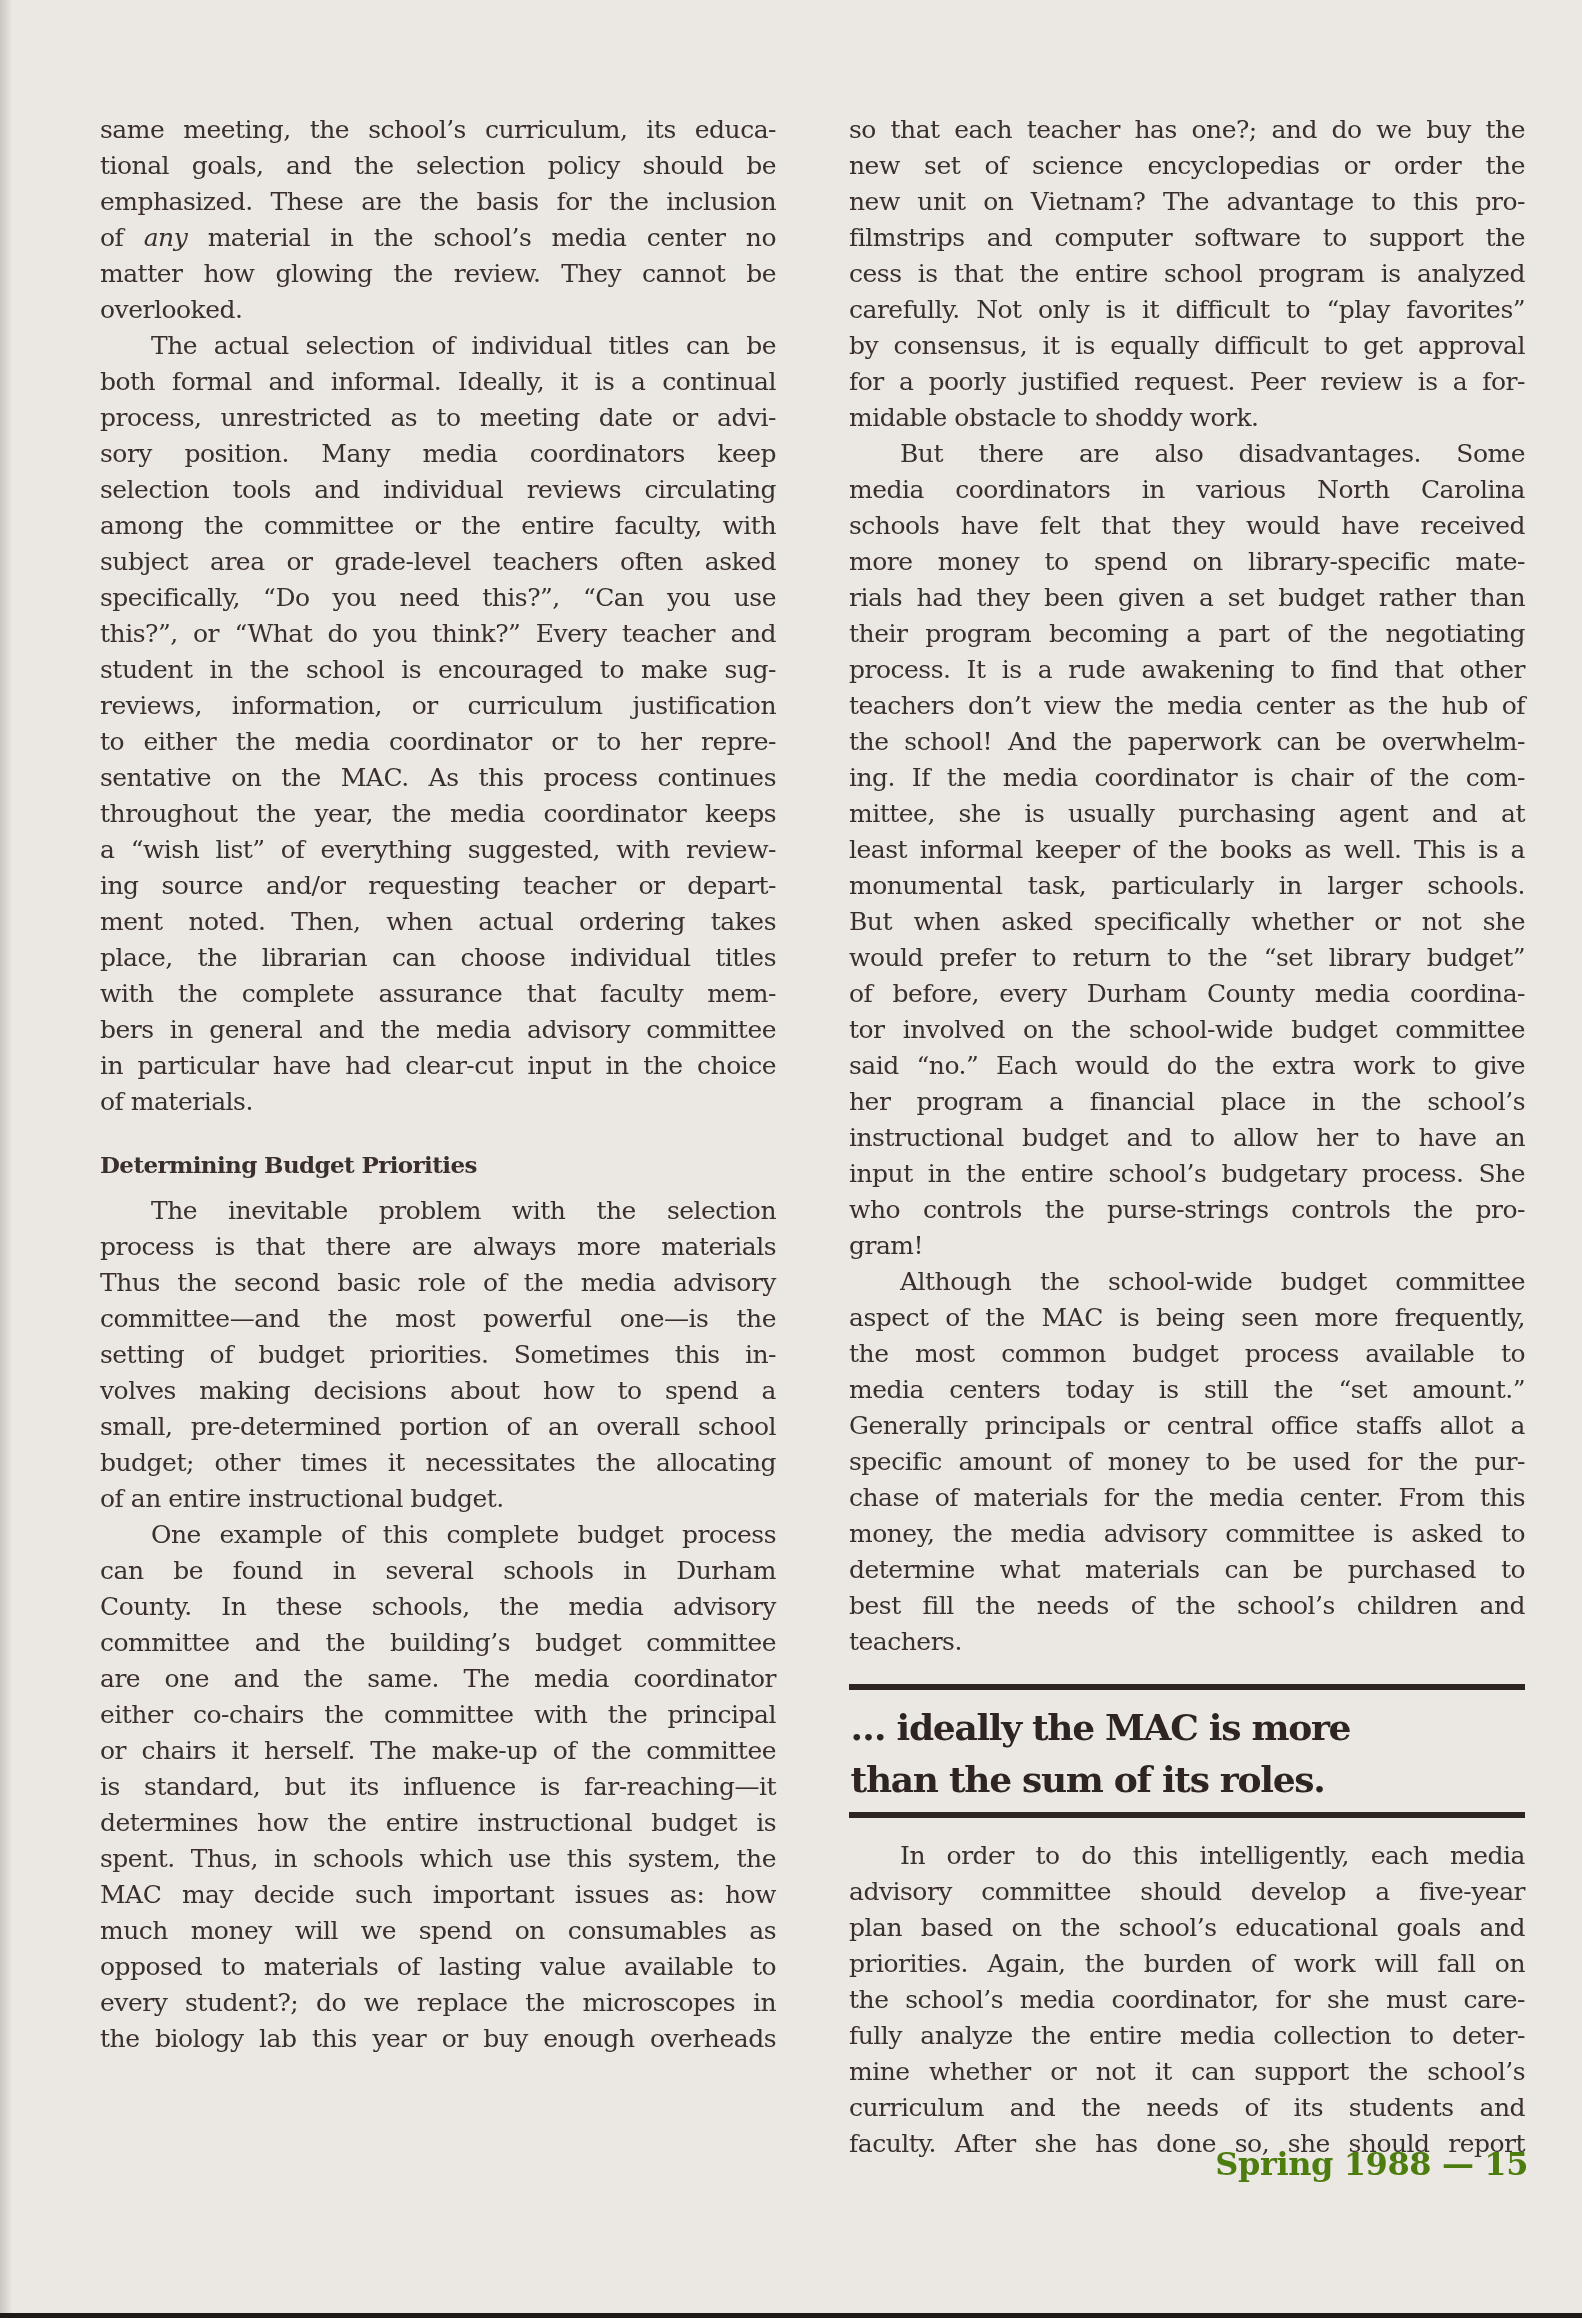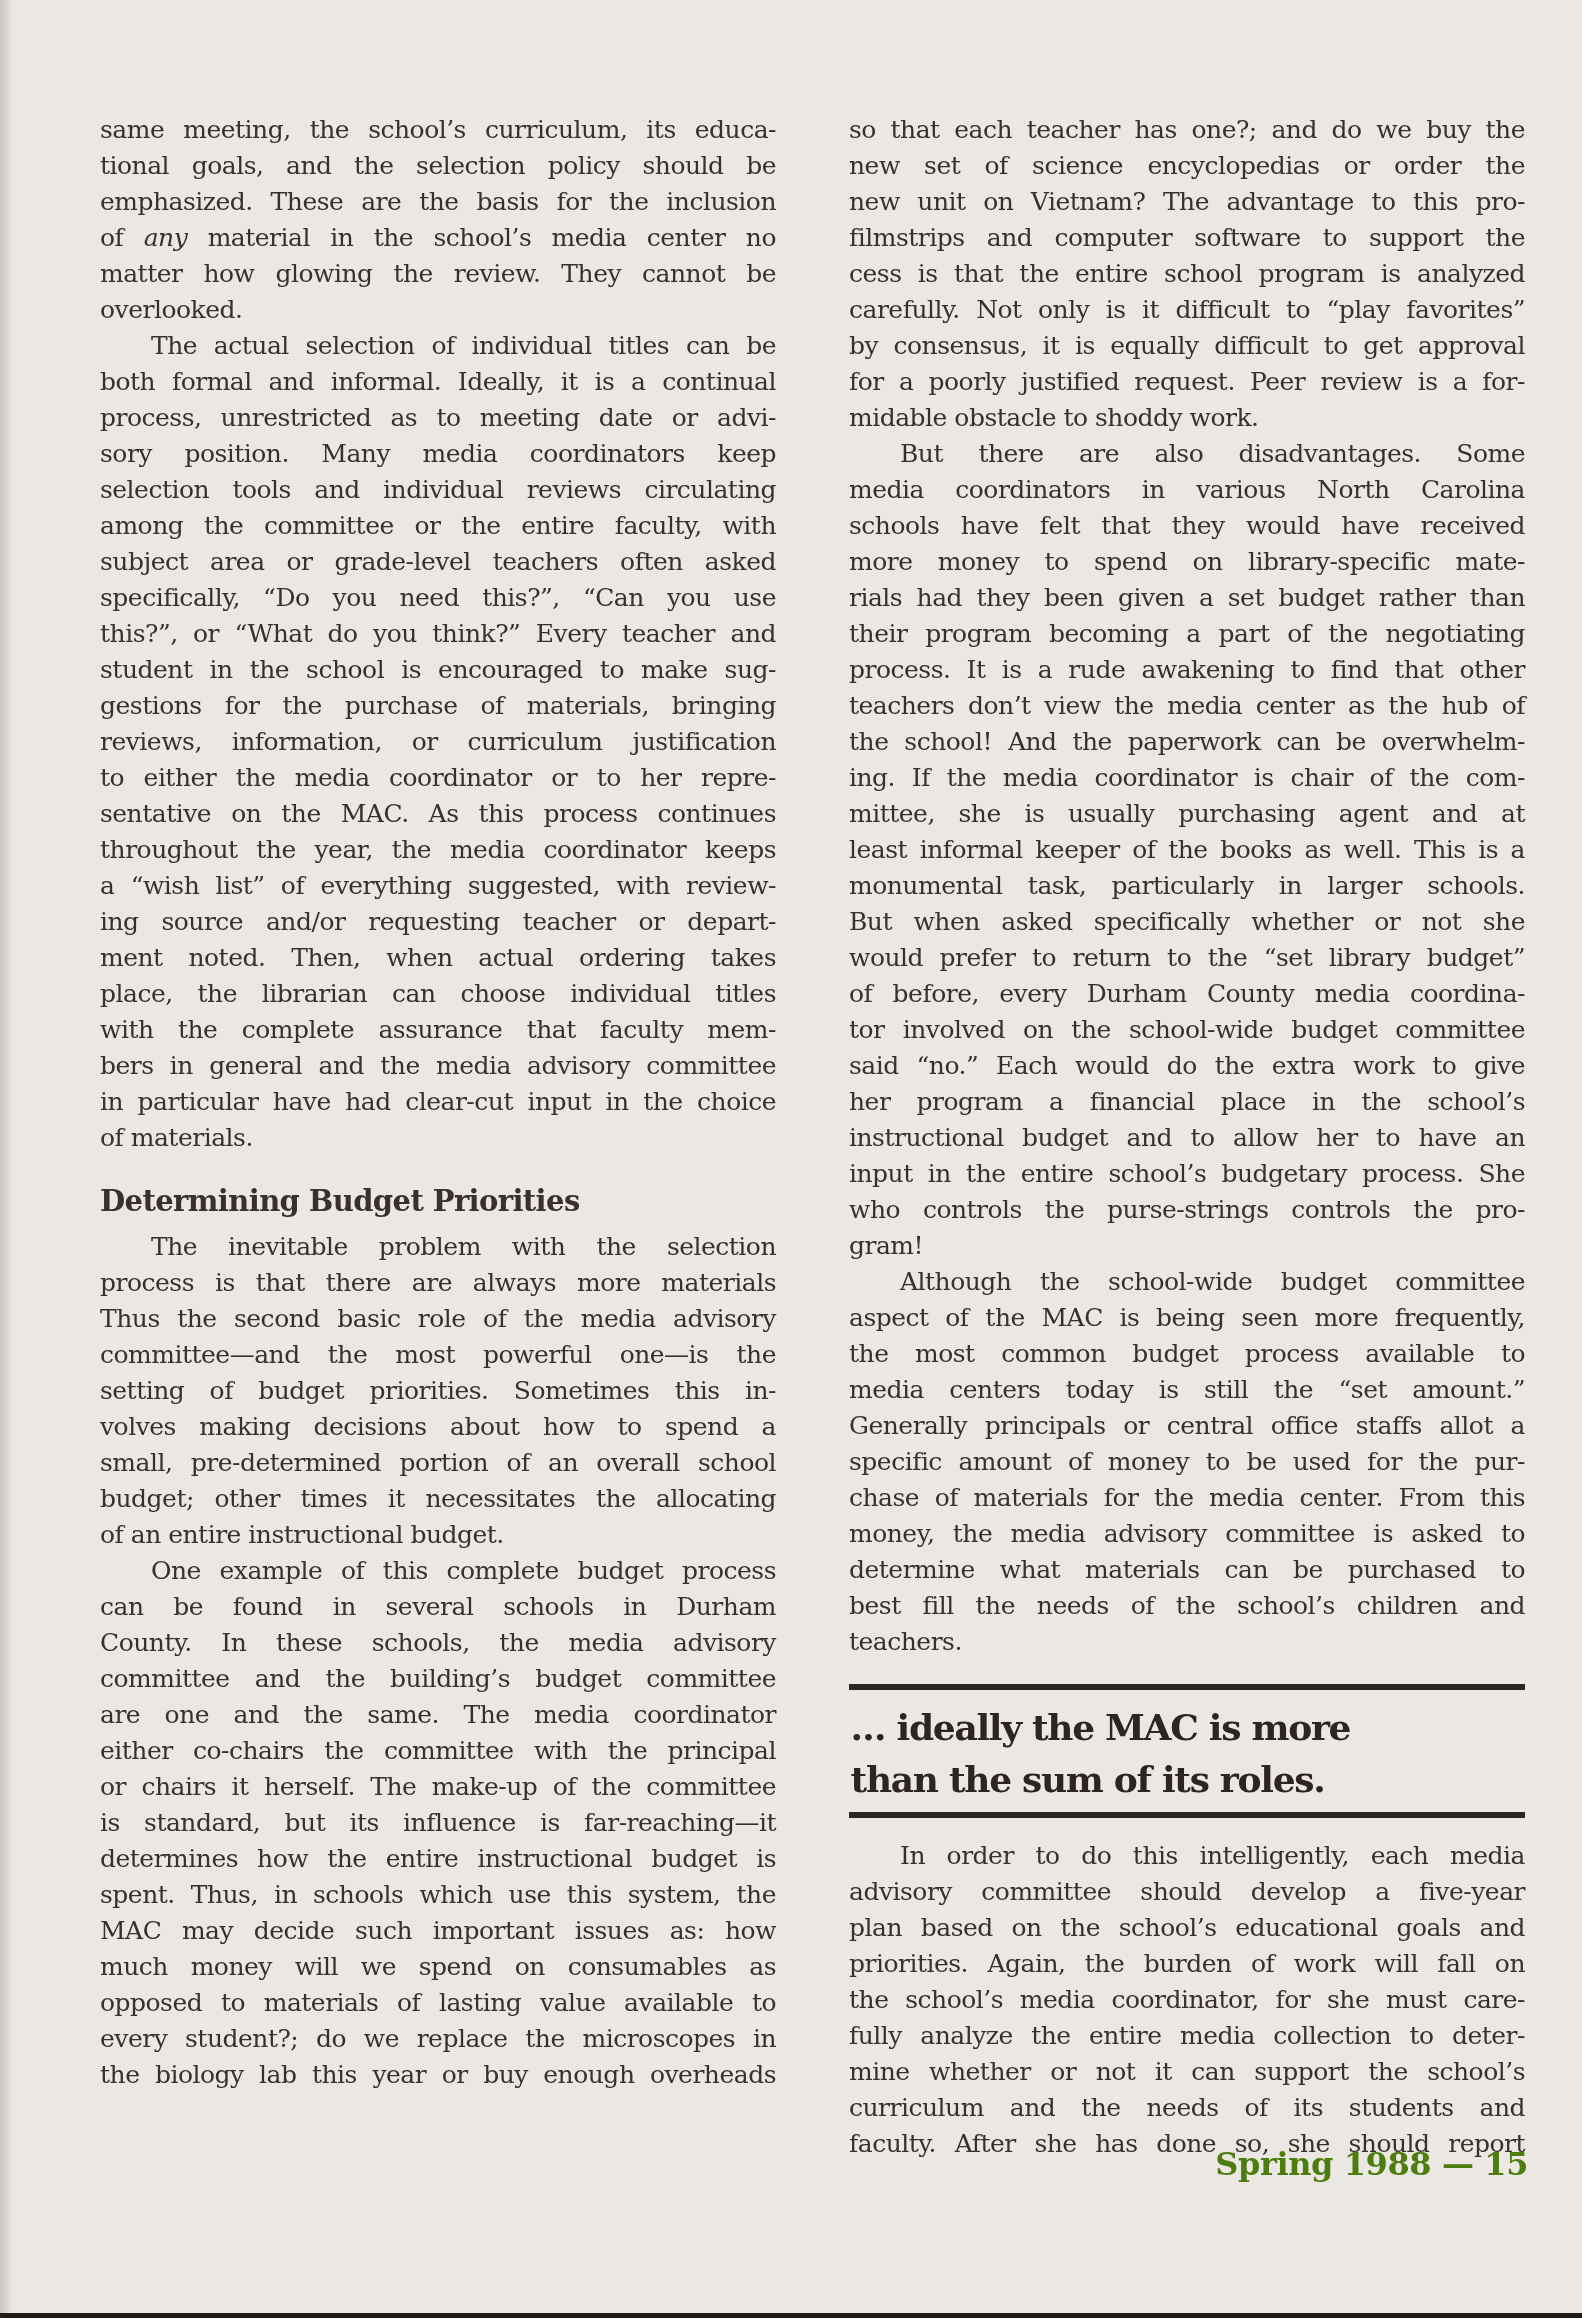--- a/index.html
+++ b/index.html
@@ -21,21 +21,21 @@
     font-size: 25px; line-height: 36px;
     text-align: justify; letter-spacing: -0.5px;
   }
   .col.left { left: 100px; }
   .col.right { left: 849px; }
   .line { display: block; height: 36px; white-space: nowrap; text-align: justify; text-align-last: justify; overflow: visible; }
   .line.last { text-align-last: left; }
   .line.indent { padding-left: 51px; }
   .heading {
     display: block; font-family: "DejaVu Serif", serif; font-weight: bold;
-    font-size: 29px; letter-spacing: -0.6px; margin-top: 27px; margin-bottom: 9.5px;
+    font-size: 23px; letter-spacing: -0.6px; margin-top: 27px; margin-bottom: 9.5px;
     height: 36px;
   }
   em { font-style: italic; }
   .pull-quote {
     display: block; margin: 24px 0 20.6px 0; padding: 0;
   }
   .rule { height: 6.3px; background: #2e2523; margin: 0; }
   .pq-text {
     font-family: "DejaVu Serif", serif; font-weight: bold; font-size: 36px;
     line-height: 52px; letter-spacing: -1.3px; padding: 11px 0 6.3px 1.6px; color: #2e2523;
@@ -63,21 +63,20 @@
       <span class="line indent">The actual selection of individual titles can be</span>
       <span class="line">both formal and informal. Ideally, it is a continual</span>
       <span class="line">process, unrestricted as to meeting date or advi-</span>
       <span class="line">sory position. Many media coordinators keep</span>
       <span class="line">selection tools and individual reviews circulating</span>
       <span class="line">among the committee or the entire faculty, with</span>
       <span class="line">subject area or grade-level teachers often asked</span>
       <span class="line">specifically, “Do you need this?”, “Can you use</span>
       <span class="line">this?”, or “What do you think?” Every teacher and</span>
       <span class="line">student in the school is encouraged to make sug-</span>
-      <span class="line">gestions for the purchase of materials, bringing</span>
       <span class="line">reviews, information, or curriculum justification</span>
       <span class="line">to either the media coordinator or to her repre-</span>
       <span class="line">sentative on the MAC. As this process continues</span>
       <span class="line">throughout the year, the media coordinator keeps</span>
       <span class="line">a “wish list” of everything suggested, with review-</span>
       <span class="line">ing source and/or requesting teacher or depart-</span>
       <span class="line">ment noted. Then, when actual ordering takes</span>
       <span class="line">place, the librarian can choose individual titles</span>
       <span class="line">with the complete assurance that faculty mem-</span>
       <span class="line">bers in general and the media advisory committee</span>

